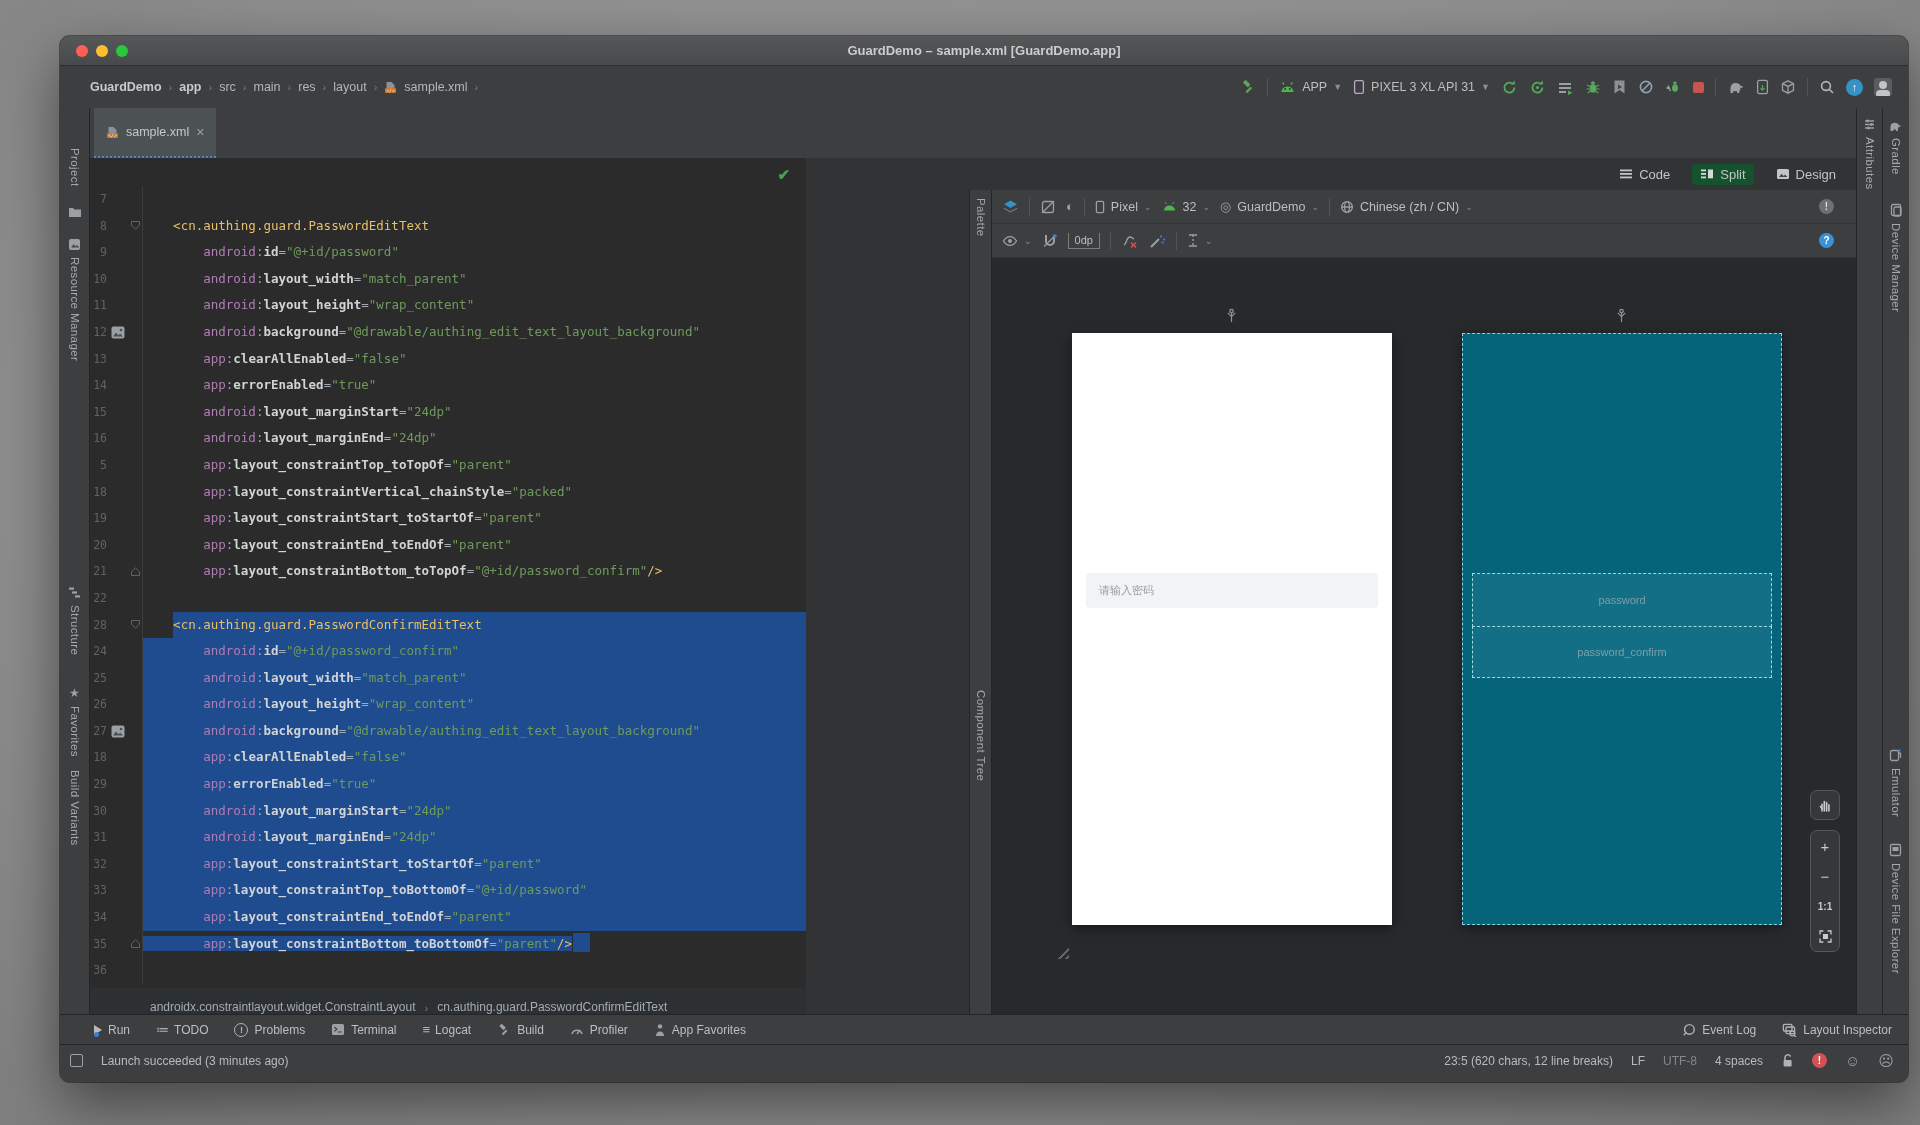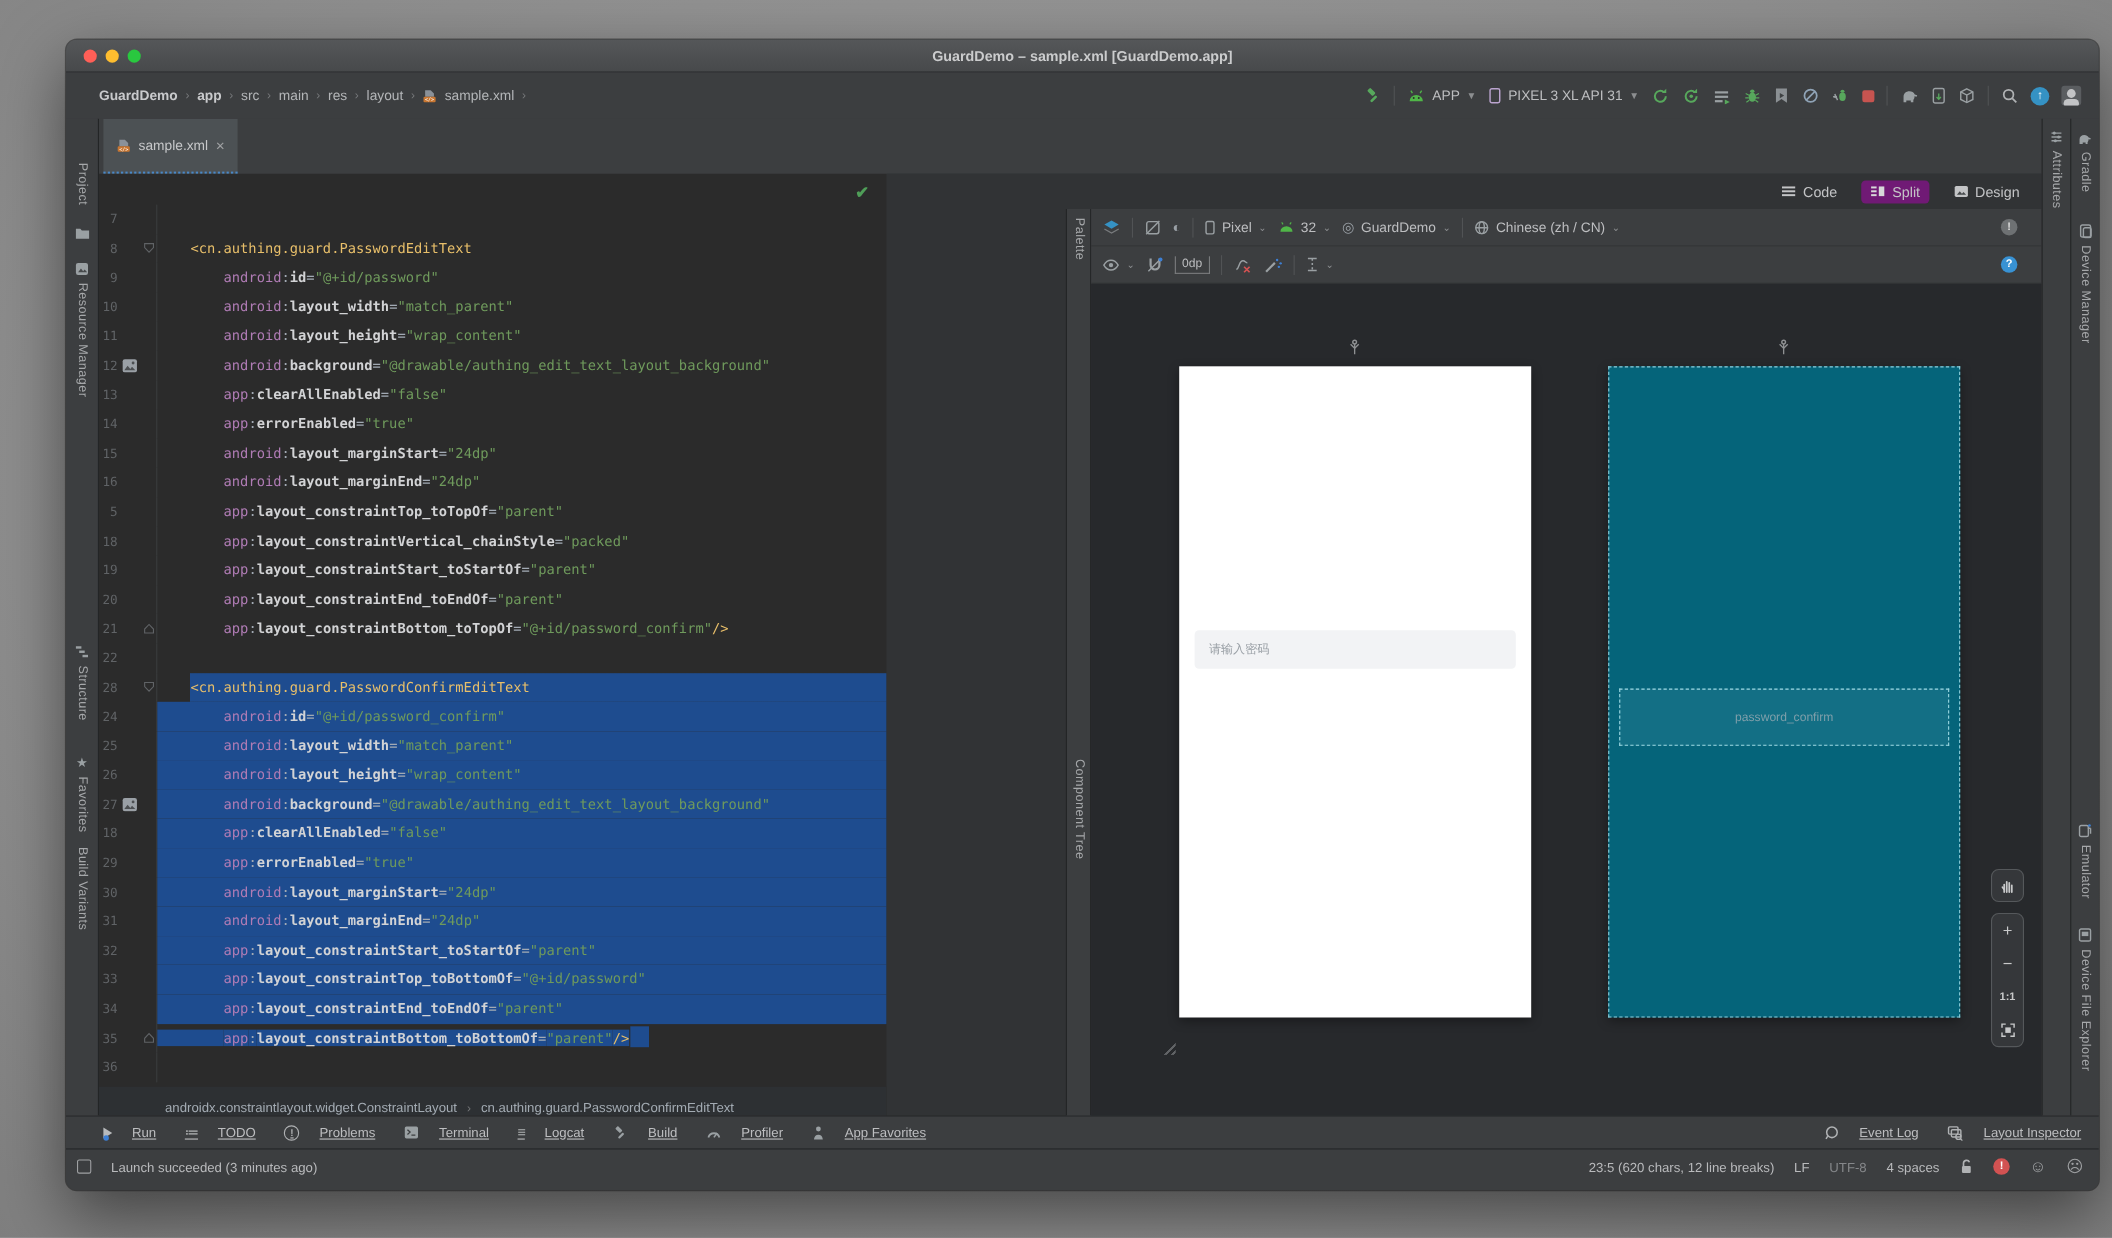--- a/index.html
+++ b/index.html
@@ -67,21 +67,21 @@
   .sel-text .tx span{background:var(--sel);}
   .caret-blk{display:inline-block;width:17px;height:19px;background:#1e1f21;vertical-align:-4px;margin-left:1px;}
   .inspect-ok{position:absolute;top:8px;right:16px;color:#4f9e58;font-size:15px;font-weight:bold;}
   .ed-crumbs{position:absolute;bottom:0;left:0;right:0;height:26px;display:flex;align-items:flex-end;gap:9px;
              padding-left:60px;font-size:12px;color:#a3abb3;background:#2d3033;}
   
   .right-region{flex:1;display:flex;flex-direction:column;background:var(--dark);min-width:0;}
   .switcher-row{height:32px;display:flex;align-items:center;justify-content:flex-end;gap:14px;
                 padding-right:12px;background:var(--dark);flex:0 0 auto;}
   .mode{display:flex;align-items:center;gap:6px;font-size:13px;color:#c3c4c6;padding:3px 8px;border-radius:4px;}
-  .mode.active{background:#701a75;}
+  .mode.active{background:#14532d;}
   .design-body{flex:1;display:flex;min-height:0;}
   .dead-zone{width:163px;background:var(--dark);flex:0 0 auto;}
   .palette-strip{width:23px;background:var(--chrome);border-left:1px solid var(--bd2);border-right:1px solid var(--bd2);
                  position:relative;flex:0 0 auto;}
   .design-main{flex:1;display:flex;flex-direction:column;min-width:0;}
   .dtb{height:34px;background:var(--chrome);border-bottom:1px solid #333537;display:flex;align-items:center;
        gap:10px;padding:0 10px;flex:0 0 auto;position:relative;font-size:12.5px;color:#bdbec0;}
   .dtb .right-badge{position:absolute;right:22px;}
   .warn-circ{width:15px;height:15px;border-radius:50%;background:#6e7173;color:#dcdddd;font-size:10px;font-weight:bold;
              display:flex;align-items:center;justify-content:center;}
@@ -104,21 +104,21 @@
         display:flex;align-items:center;justify-content:center;font-size:15px;}
   .zgroup{width:30px;background:#35373a;border:1px solid #55585b;border-radius:7px;display:flex;flex-direction:column;}
   .zcell{height:30px;display:flex;align-items:center;justify-content:center;color:#c8c9ca;font-size:15px;}
   .zscale{font-size:10px;font-weight:bold;}
   .rsz{position:absolute;left:62px;top:686px;width:15px;height:15px;
        background:repeating-linear-gradient(135deg,transparent 0 3px,#6f7174 3px 5px);
        clip-path:polygon(0 100%,100% 0,100% 100%);opacity:.8;}
   
   .bottombar{height:30px;background:var(--chrome);border-top:1px solid var(--bd2);display:flex;align-items:center;
              padding:0 16px 0 34px;gap:26px;font-size:12px;color:#bdbec0;flex:0 0 auto;}
-  .bitem{display:flex;align-items:center;gap:18px;text-decoration:underline;}
+  .bitem{display:flex;align-items:center;gap:6px;}
   .spacer{flex:1;}
   .statusbar{height:38px;background:var(--chrome);border-top:1px solid var(--bd2);display:flex;align-items:center;
              padding:0 14px 6px 10px;gap:18px;font-size:12px;color:#b9babc;flex:0 0 auto;}
   .dimtxt{color:#85878a;}
   .err-circ{width:15px;height:15px;border-radius:50%;background:#d25252;color:#fff;font-size:10px;font-weight:bold;
             display:flex;align-items:center;justify-content:center;}
   .face{font-size:15px;color:#9fa1a3;line-height:1;}
   .sq-ic{width:13px;height:13px;border:1.4px solid #9fa1a3;border-radius:2px;}
   .circ-i{width:14px;height:14px;border:1.3px solid #b0b2b4;border-radius:50%;color:#b0b2b4;font-size:9px;
           font-weight:bold;display:flex;align-items:center;justify-content:center;}
@@ -709,20 +709,23 @@
                     </svg>
                 </span>
 
                 <div class="phone white">
                   <div class="field" style="top:240px">
                     <span>请输入密码</span>
                   </div>
                 </div>
 
                 <div class="phone blueprint">
+                  <div class="bp-box" style="top:239px;height:54px">
+                    <span>password</span>
+                  </div>
                   <div class="bp-box" style="top:292px;height:52px">
                     <span>password_confirm</span>
                   </div>
                 </div>
 
                 <span class="rsz"></span>
 
                 <div class="zoombar" style="top:532px">
                   <span class="zbtn">
                     <svg width="15" height="15" viewBox="0 0 15 15">

